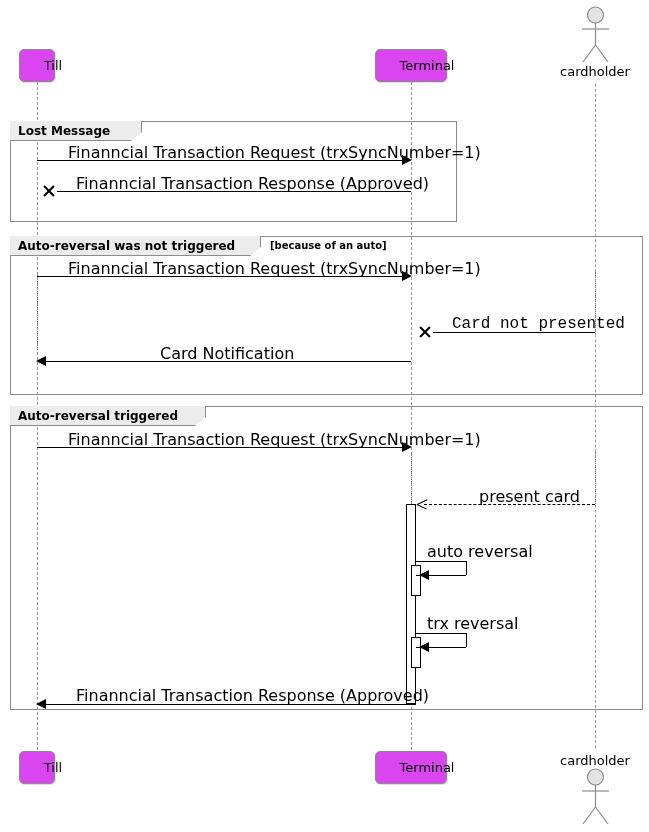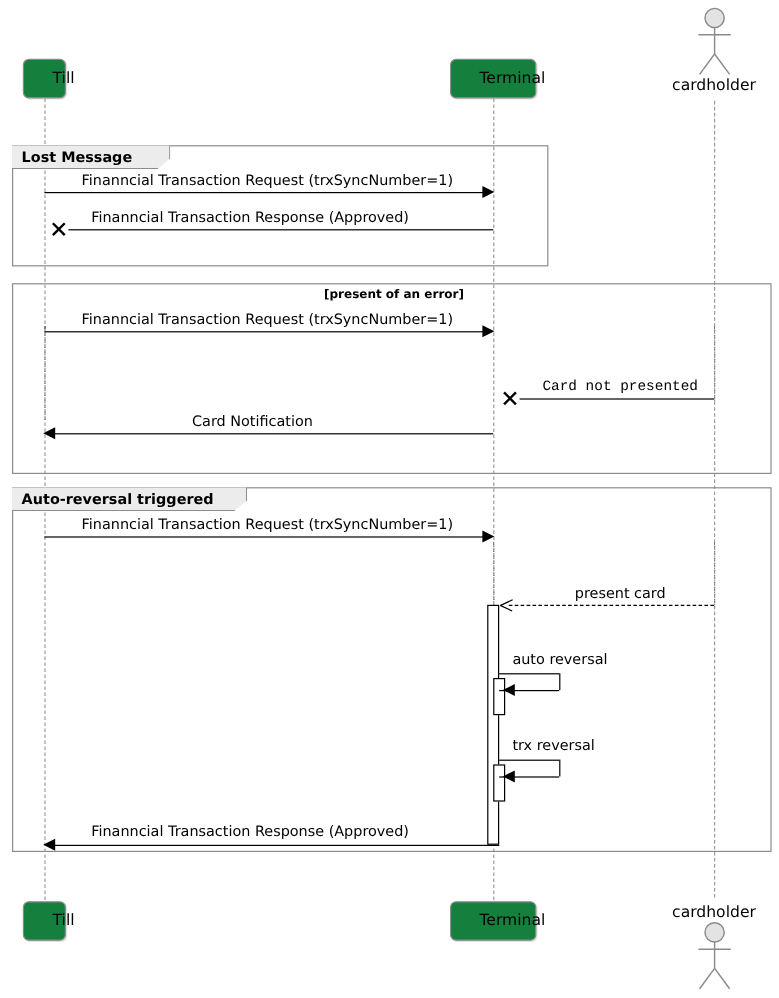--- a/index.html
+++ b/index.html
@@ -4,21 +4,21 @@
 <style>
   html,body{margin:0;padding:0;background:#ffffff;}
   body{width:649px;height:832px;font-family:"DejaVu Sans","Liberation Sans",sans-serif;color:#000;}
   #diagram{position:relative;width:649px;height:832px;overflow:hidden;}
   .abs{position:absolute;}
 
   
   .part-box{
     position:absolute;
     box-sizing:border-box;
-    background:#15803d;
+    background:#d946ef;
     border:1px solid #8a8a8a;
     border-radius:5px;
     display:flex;align-items:center;justify-content:center;
     font-size:13px;line-height:1;
     color:#000;
     box-shadow:1px 1px 0 rgba(0,0,0,0.12);
     padding-left:32px;
   }
   
   .actor-label{
@@ -51,21 +51,21 @@
   .frag-guard{
     position:absolute;font-size:10px;font-weight:bold;white-space:nowrap;
   }
 
   
   .msg-line{
     position:absolute;height:0;border-top:1px solid #000;
   }
   .msg-line.dashed{border-top:1px dashed #000;}
   .msg-label{
-    position:absolute;font-size:12px;white-space:nowrap;color:#000;
+    position:absolute;font-size:16px;white-space:nowrap;color:#000;
   }
   .arrow-head{position:absolute;width:0;height:0;}
   .arrow-right{
     border-top:5px solid transparent;border-bottom:5px solid transparent;
     border-left:10px solid #000;
   }
   .arrow-left{
     border-top:5px solid transparent;border-bottom:5px solid transparent;
     border-right:10px solid #000;
   }
@@ -136,21 +136,24 @@
 
   <div class="msg-label" style="left:68px;top:143px;">Finanncial Transaction Request (trxSyncNumber=1)</div>
   <div class="msg-line" style="left:37px;top:160px;width:367px;"></div>
   <div class="arrow-head arrow-right" style="left:402px;top:155px;"></div>
 
   <div class="msg-label" style="left:76px;top:174px;">Finanncial Transaction Response (Approved)</div>
   <div class="msg-line" style="left:57px;top:191px;width:354px;"></div>
   <div class="xmark" style="left:41px;top:184px;"></div>
 
   <div class="frag" style="left:10px;top:236px;width:633px;height:159px;"></div>
-  <div class="frag-guard" style="left:270px;top:240px;">[present of an error]</div>
+  <div class="frag-tab" style="left:10px;top:236px;width:251px;height:20px;">
+    <span>Auto-reversal was not triggered</span>
+  </div>
+  <div class="frag-guard" style="left:270px;top:240px;">[because of an auto]</div>
 
   <div class="msg-label" style="left:68px;top:259px;">Finanncial Transaction Request (trxSyncNumber=1)</div>
   <div class="msg-line" style="left:37px;top:276px;width:367px;"></div>
   <div class="arrow-head arrow-right" style="left:402px;top:271px;"></div>
 
   <div class="msg-label" style="left:452px;top:315px;font-family:Liberation Mono, monospace;">Card not presented</div>
   <div class="msg-line" style="left:433px;top:332px;width:162px;"></div>
   <div class="xmark" style="left:417px;top:325px;"></div>
 
   <div class="msg-label" style="left:160px;top:344px;">Card Notification</div>

